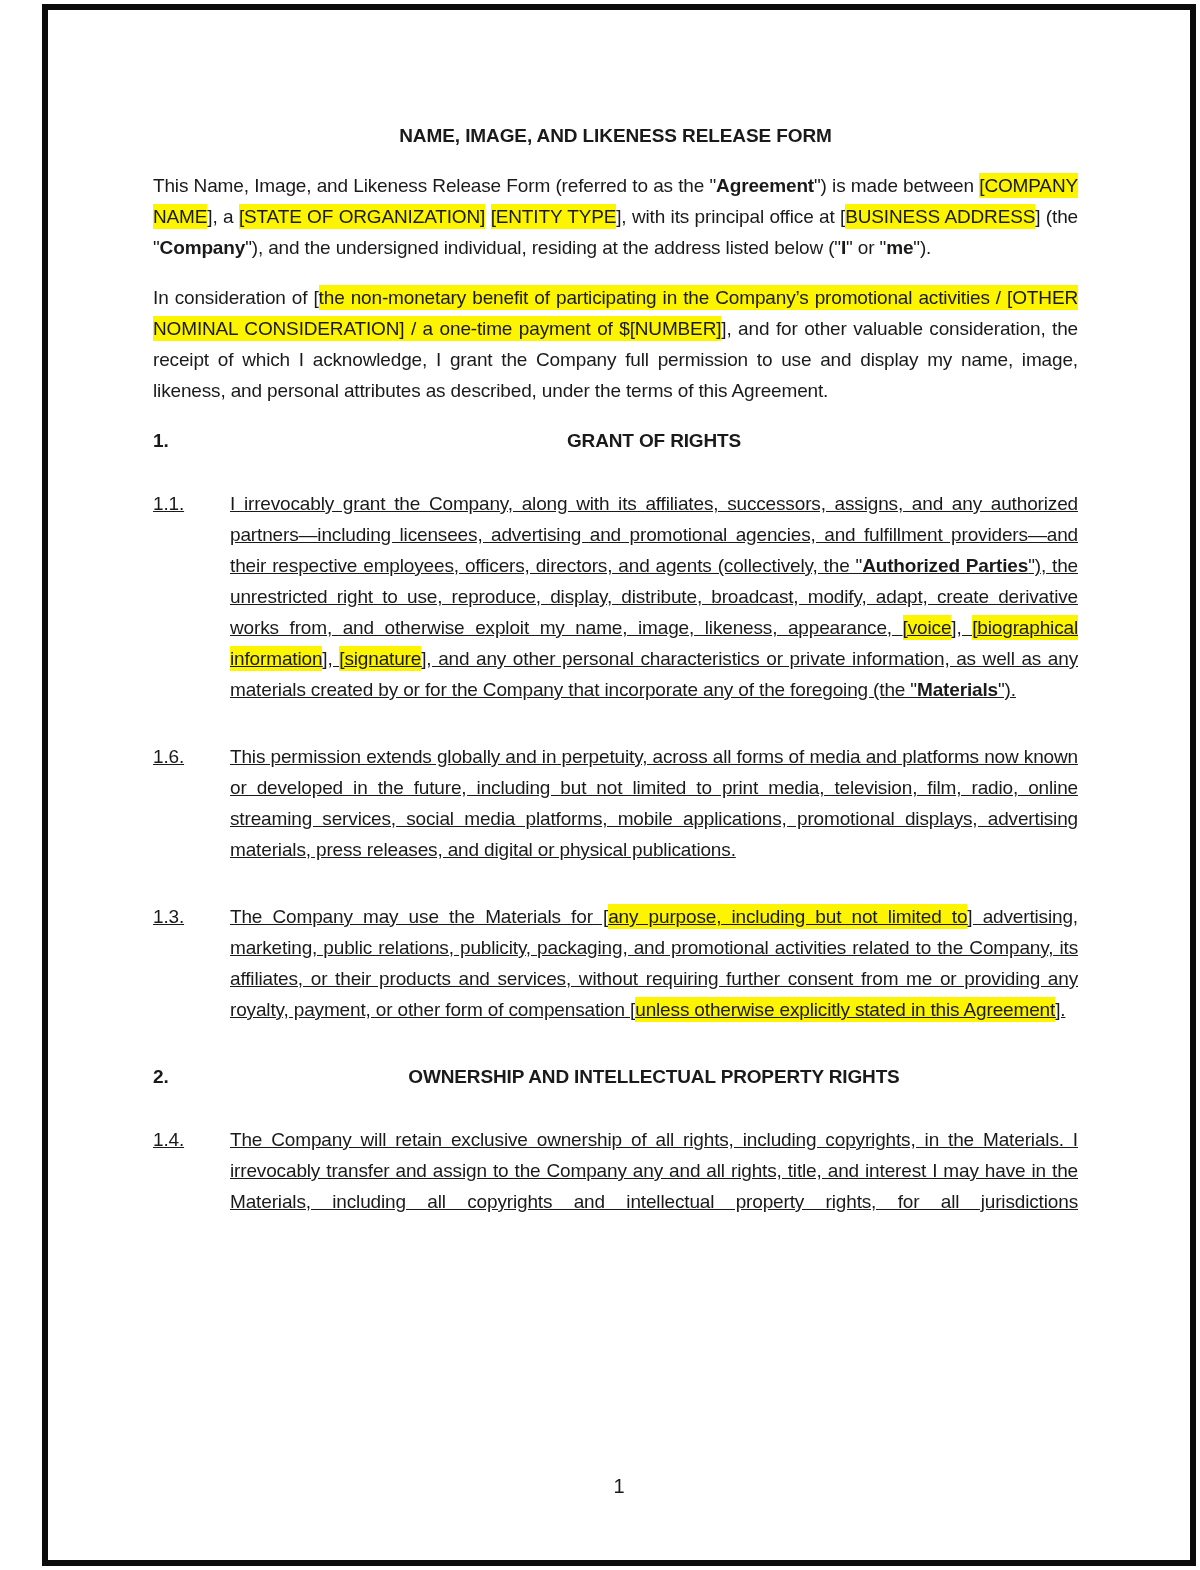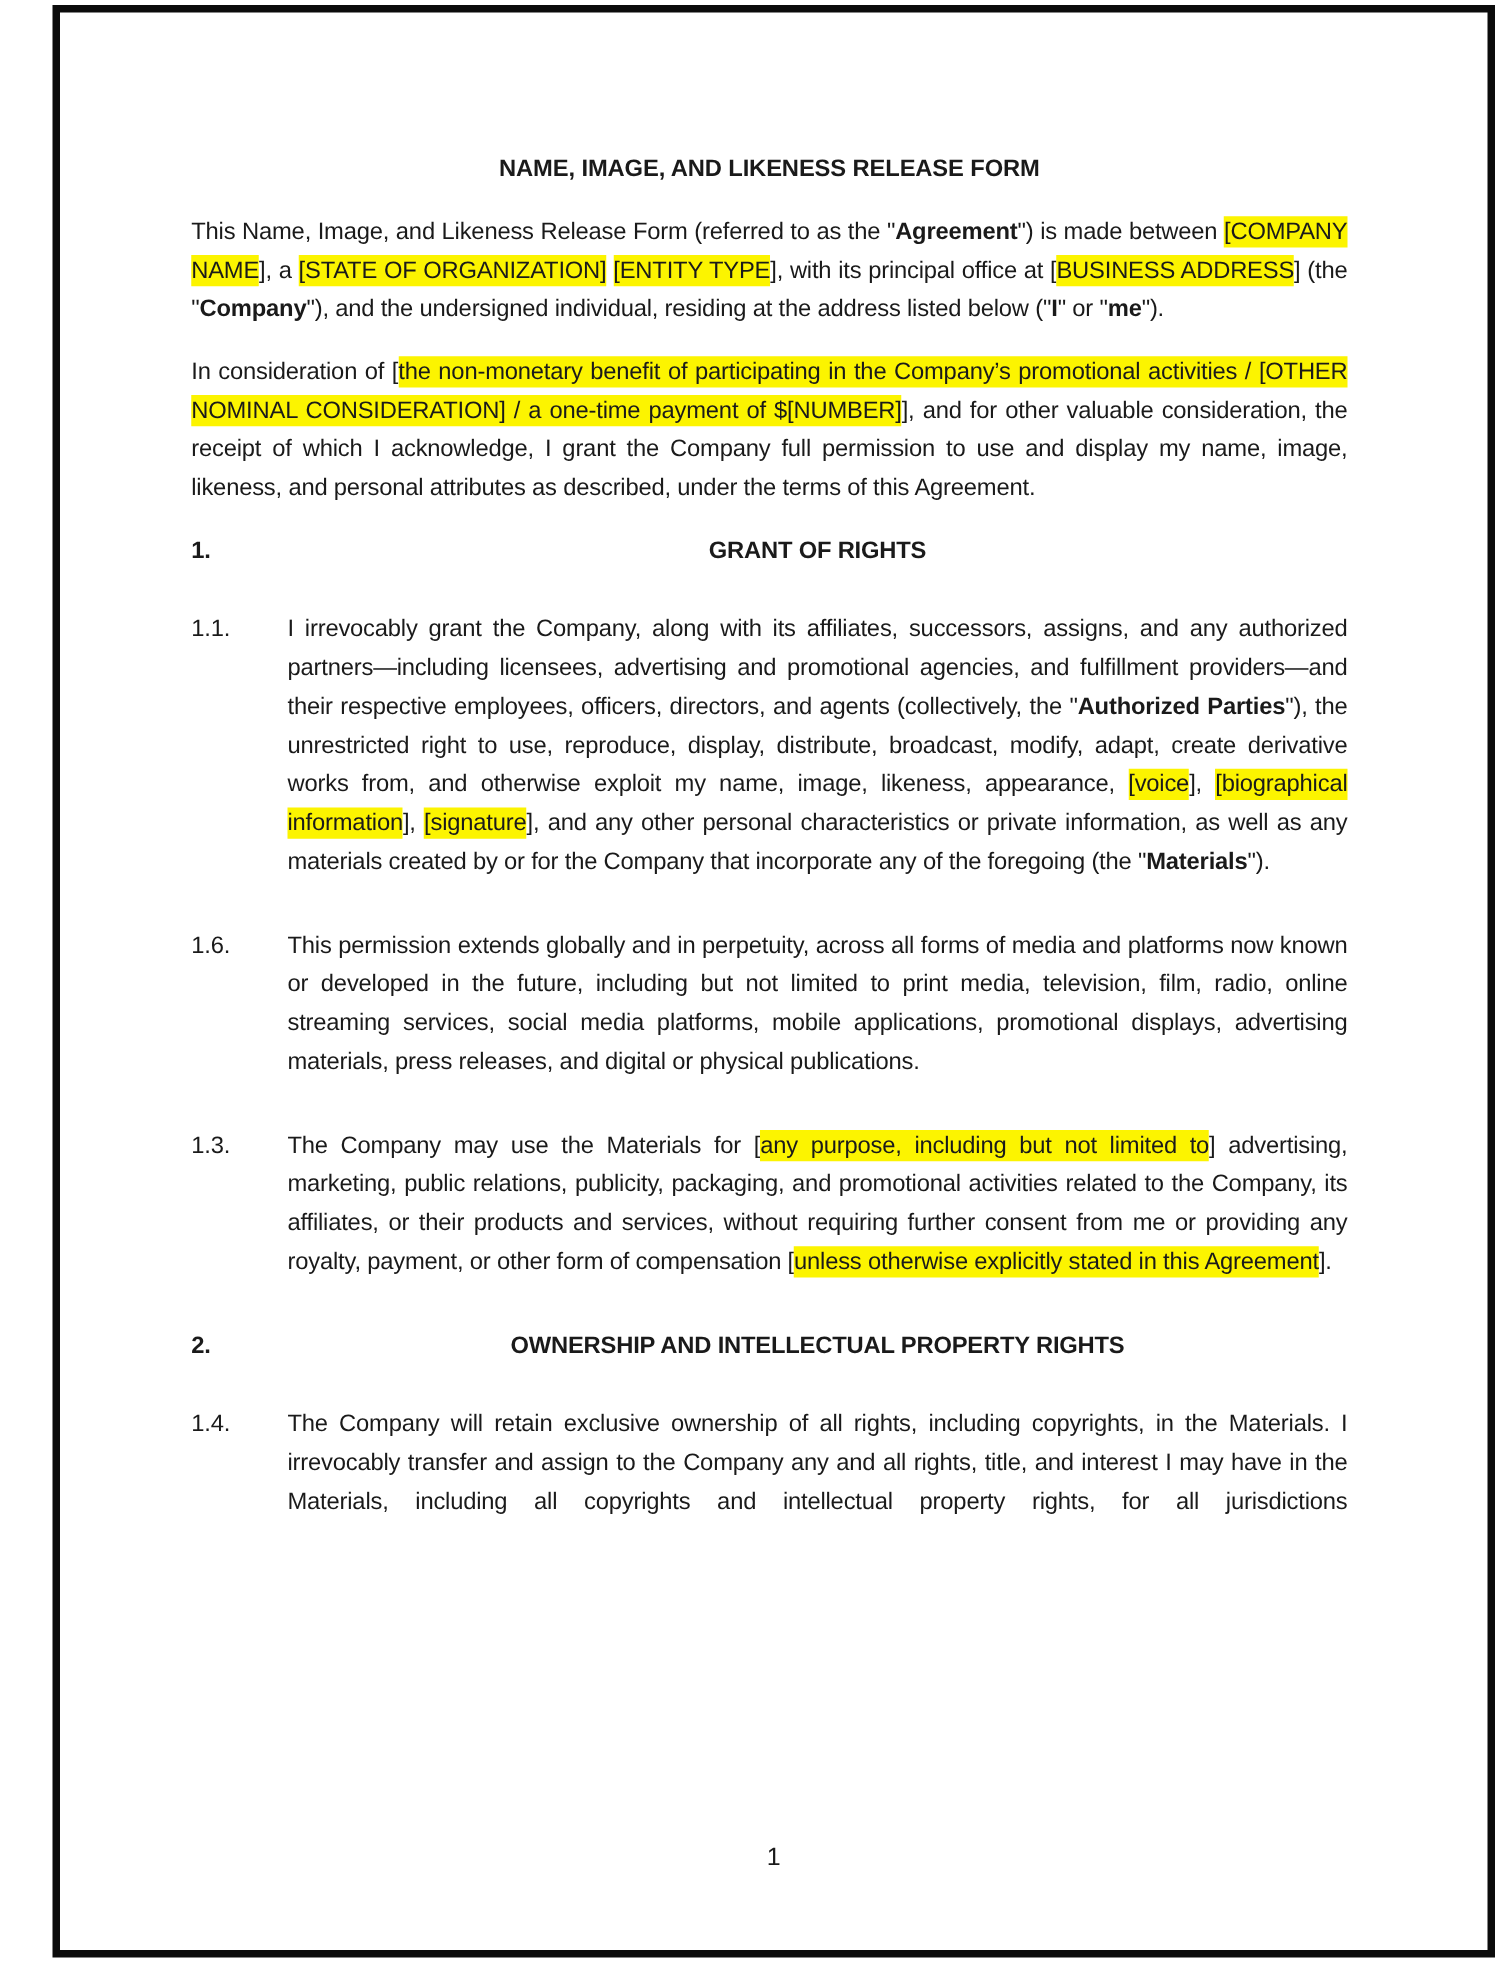--- a/index.html
+++ b/index.html
@@ -36,21 +36,21 @@
     margin: 0 0 19px 0;
     letter-spacing: -0.1px;
   }
   .block { margin: 0 0 19px 0; }
   .block.paragraph { display: block; }
   .block.heading, .block.item {
     display: grid;
     grid-template-columns: 77px 1fr;
   }
   .block.heading { margin-bottom: 32px; }
-  .block.item { margin-bottom: 36px; }
+  .block.item { margin-bottom: 36px; text-decoration: underline; }
   .block .num {
     font-weight: normal;
   }
   .block.heading .num { font-weight: bold; }
   .block .txt {
     margin: 0;
     text-align: justify;
   }
   .block.heading .txt {
     font-weight: bold;

